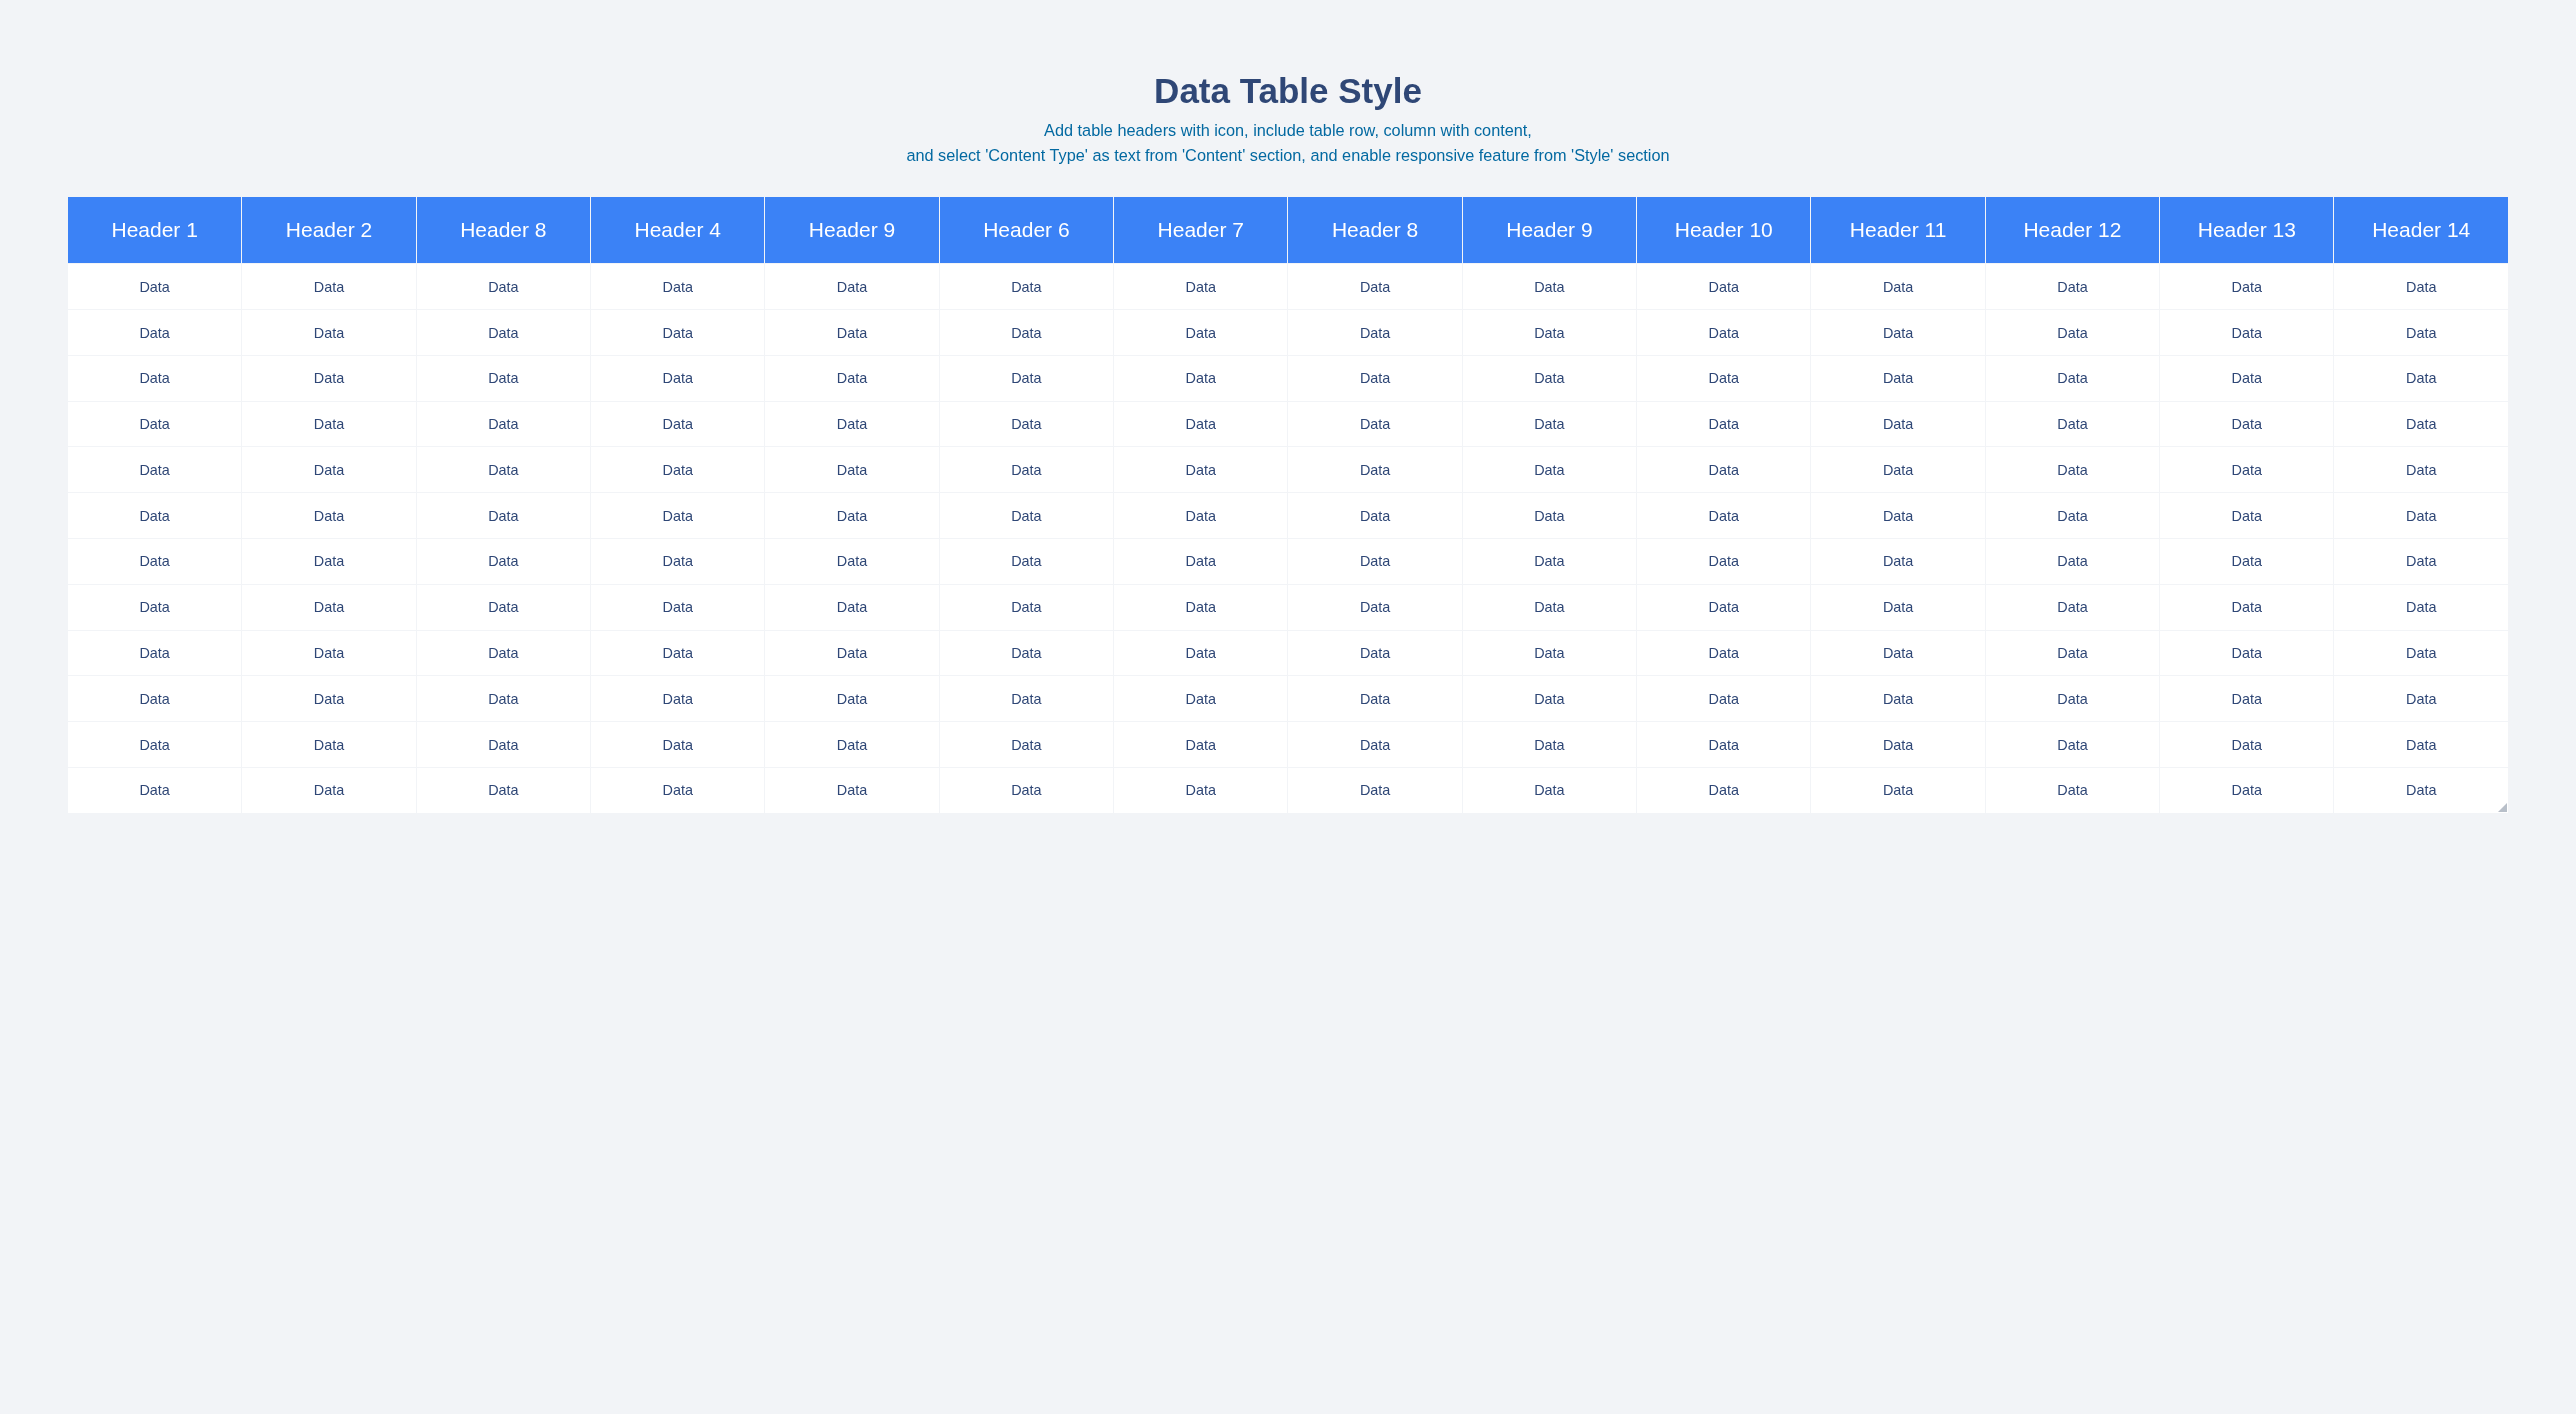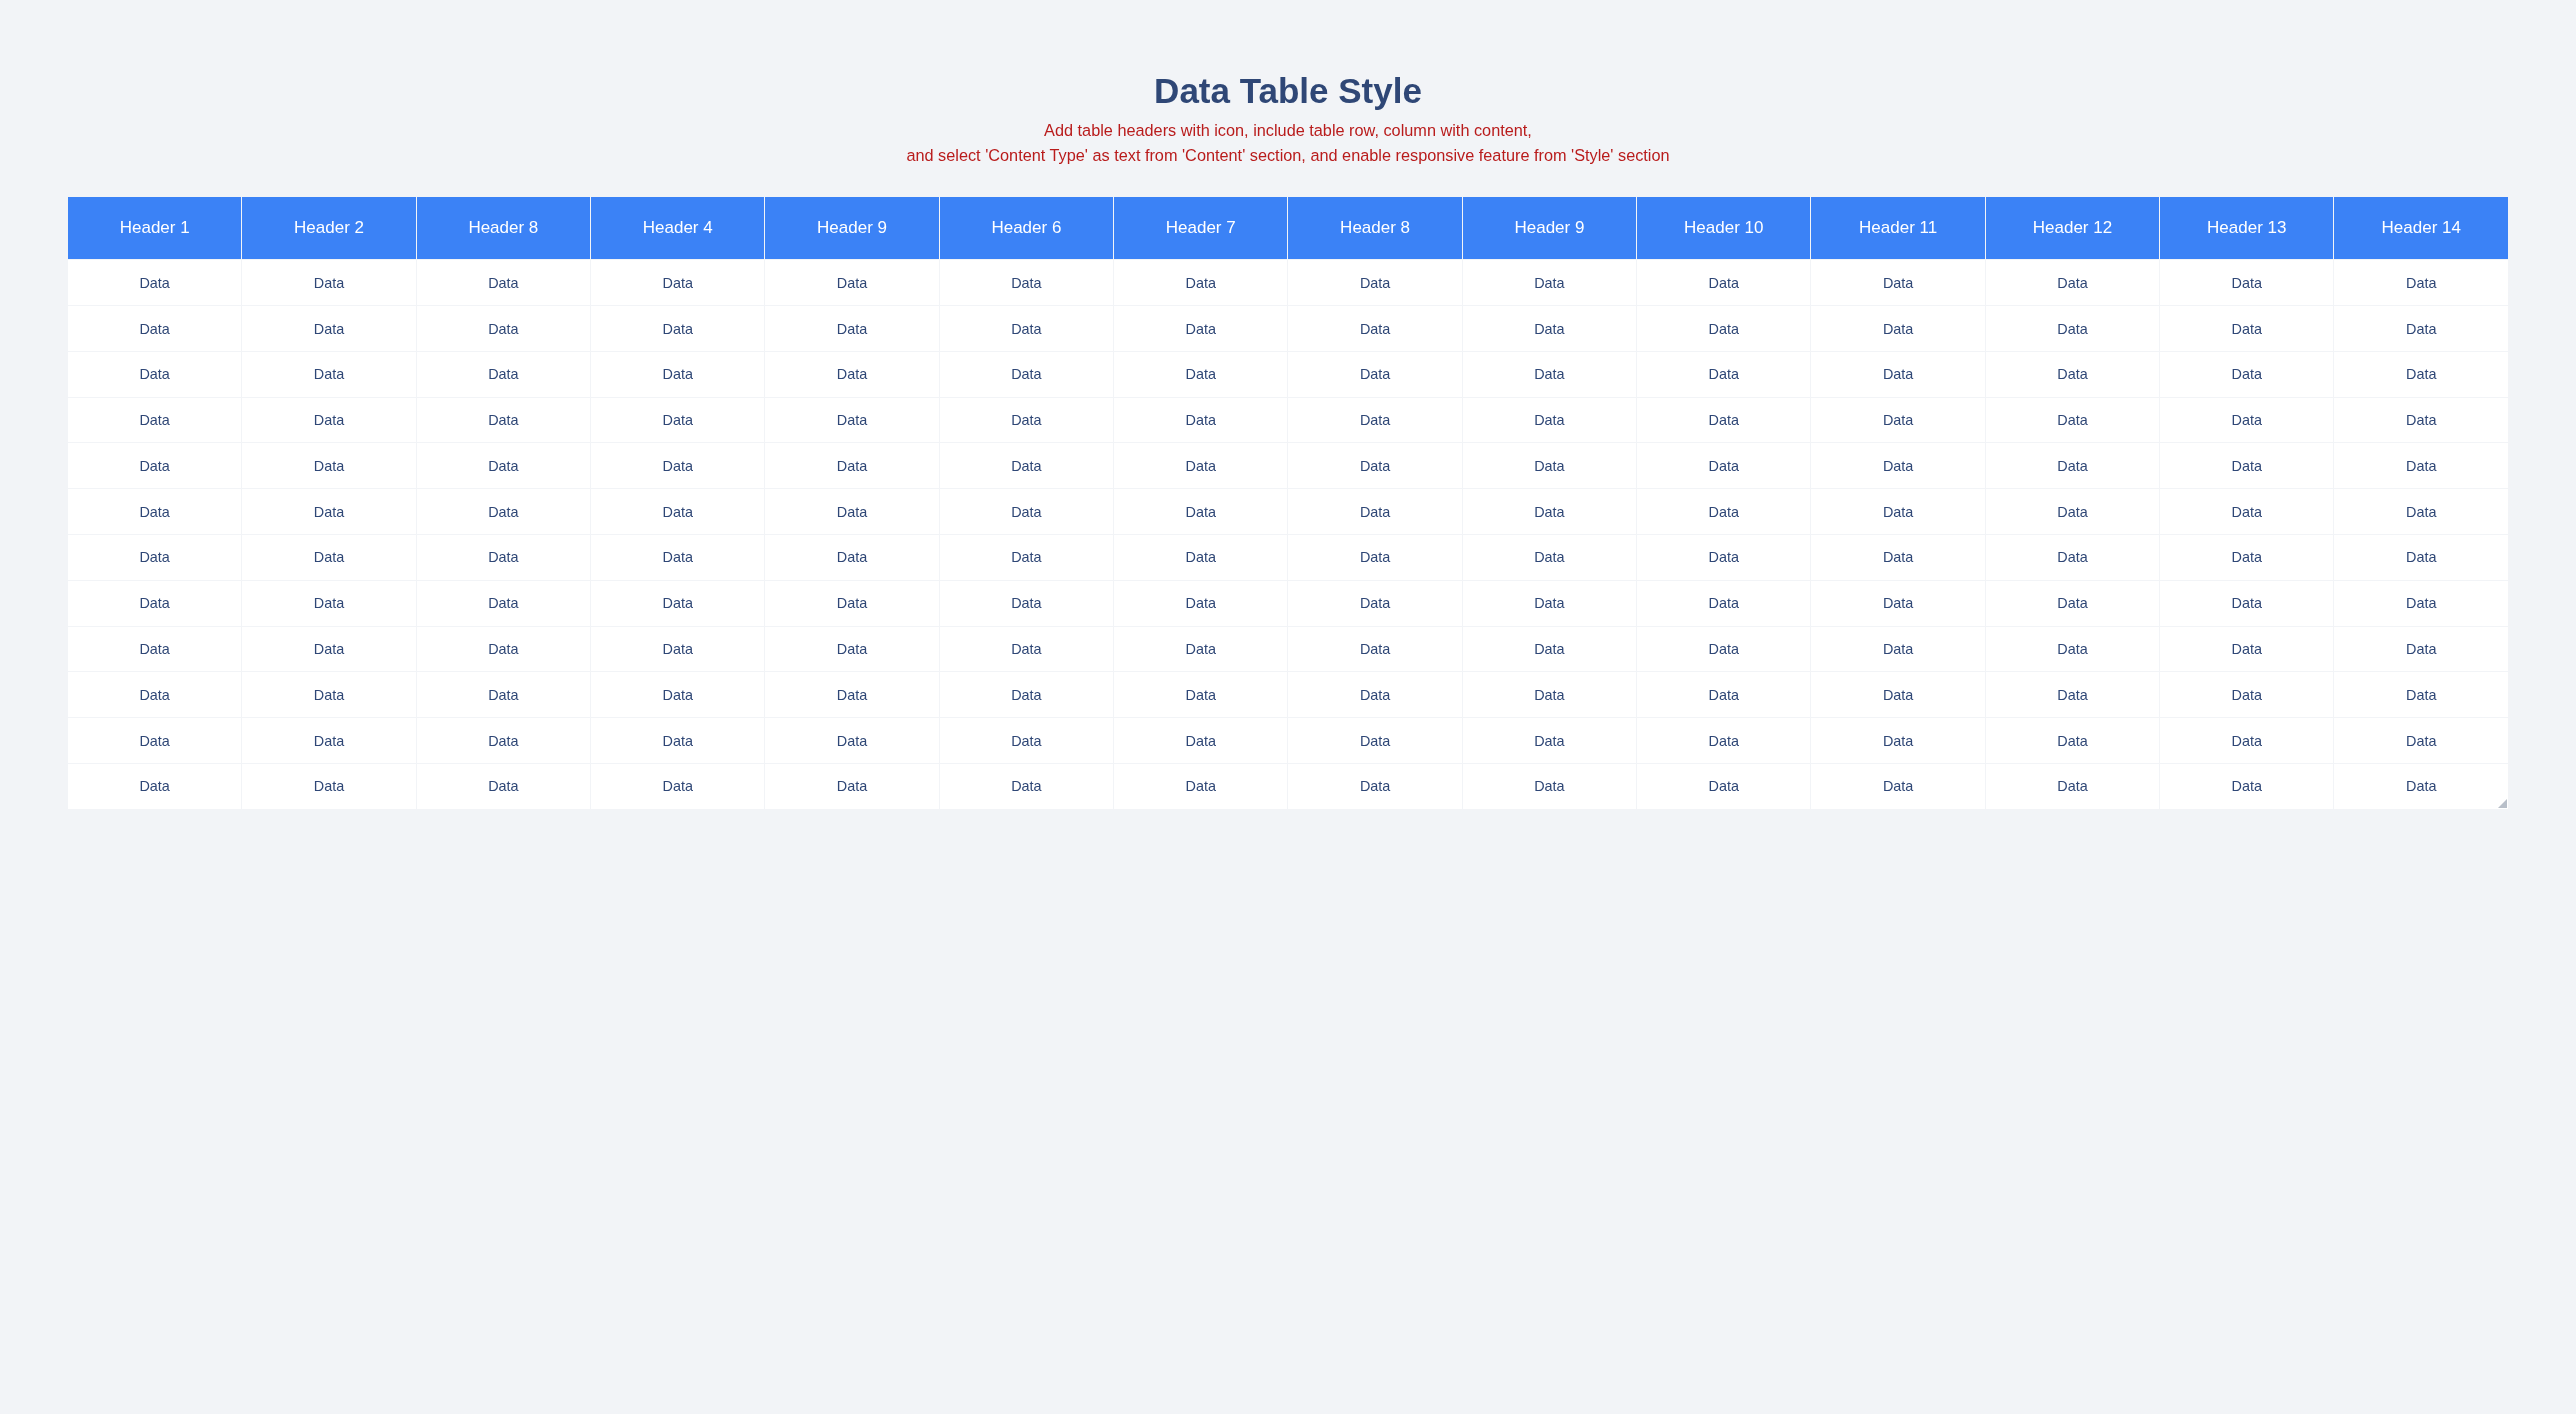--- a/index.html
+++ b/index.html
@@ -21,21 +21,21 @@
     text-align: center;
     font-size: 35px;
     font-weight: 600;
     color: #2f4776;
     margin: 3.8px 0 7.7px 0;
   }
   .subtitle {
     text-align: center;
     font-size: 16.3px;
     line-height: 1.5;
-    color: #b91c1c;
+    color: #0369a1;
     margin: 0 auto 29px auto;
     max-width: 958px;
     white-space: pre-line;
   }
   .table-wrap {
     width: 100%;
     overflow-x: auto;
     background: #fff;
     position: relative;
   }
@@ -43,21 +43,21 @@
     width: 100%;
     border-collapse: separate;
     border-spacing: 1.9px;
     background: #f2f4f7;
     table-layout: fixed;
   }
   table.data-table th {
     background: #3b82f6;
     color: #ffffff;
     font-weight: 500;
-    font-size: 17px;
+    font-size: 21px;
     padding: 21px 5.8px;
     text-align: center;
     white-space: nowrap;
   }
   table.data-table td {
     background: #ffffff;
     color: #2f4776;
     font-size: 14.4px;
     font-weight: 500;
     padding: 14.4px 5.8px;

